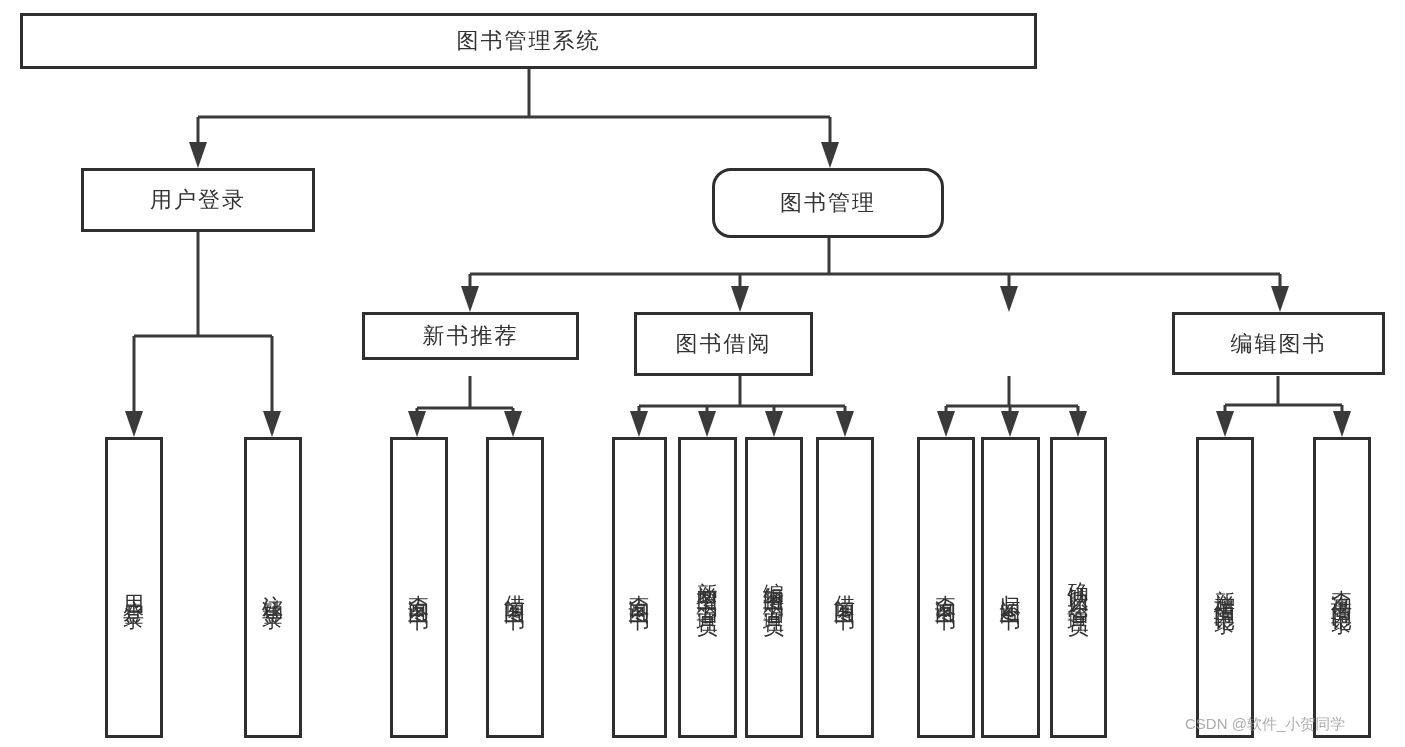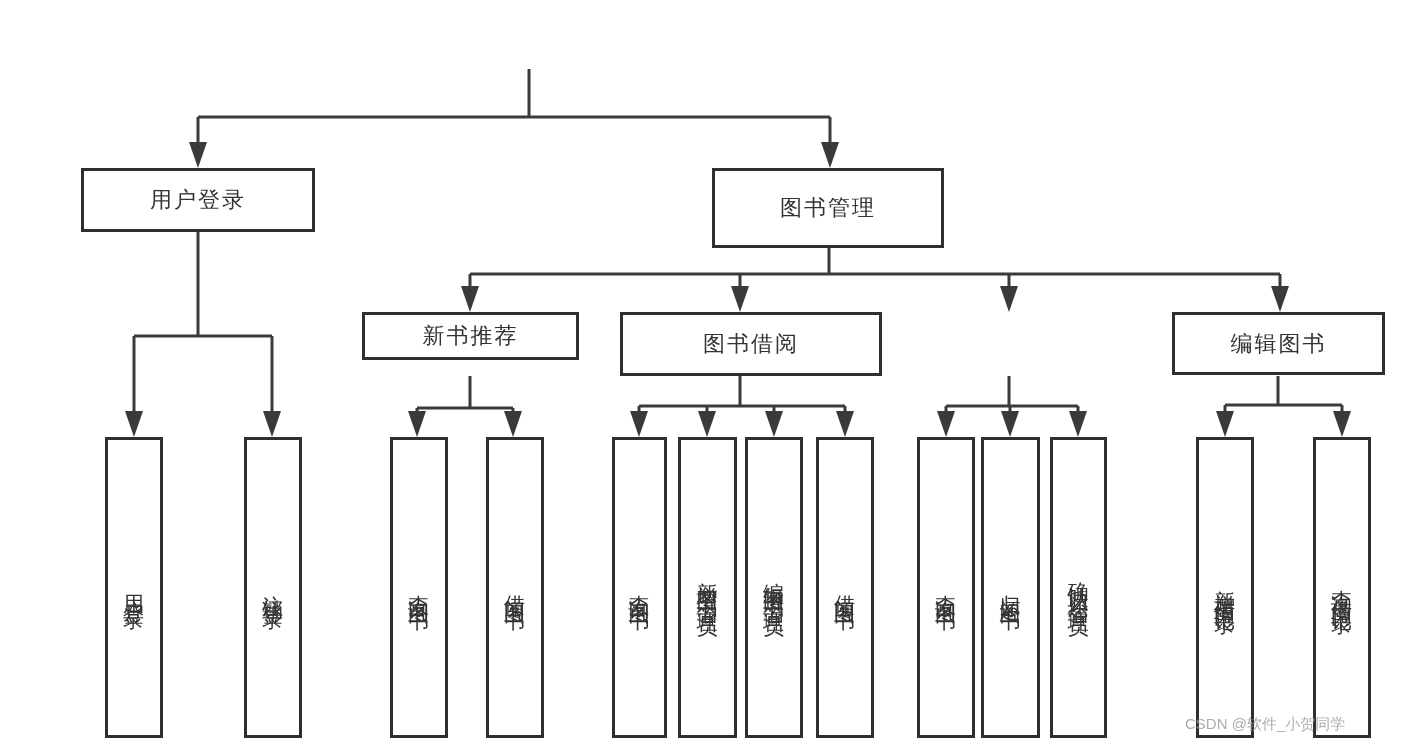--- a/index.html
+++ b/index.html
@@ -90,26 +90,27 @@
       <polygon points="765,411 783,411 774,437"></polygon>
       <polygon points="836,411 854,411 845,437"></polygon>
       <polygon points="937,411 955,411 946,437"></polygon>
       <polygon points="1001,411 1019,411 1010,437"></polygon>
       <polygon points="1069,411 1087,411 1078,437"></polygon>
       <polygon points="1216,411 1234,411 1225,437"></polygon>
       <polygon points="1333,411 1351,411 1342,437"></polygon>
     </g>
   </svg>
 
+  <div class="hbox" style="left:20px; top:13px; width:1017px; height:56px;">图书管理系统</div>
 
   <div class="hbox" style="left:81px; top:168px; width:234px; height:64px;">用户登录</div>
-  <div class="hbox" style="left:712px; top:168px; width:232px; height:80px;">图书管理</div>
+  <div class="hbox" style="left:712px; top:168px; width:232px; height:70px;border-radius:19px;">图书管理</div>
 
   <div class="hbox" style="left:362px; top:312px; width:217px; height:48px;">新书推荐</div>
-  <div class="hbox" style="left:620px; top:312px; width:262px; height:64px;">图书借阅</div>
+  <div class="hbox" style="left:634px; top:312px; width:179px; height:64px;">图书借阅</div>
   <div class="hbox" style="left:1172px; top:312px; width:213px; height:63px;">编辑图书</div>
 
   <div class="vbox" style="left:105px; top:437px; width:58px; height:301px;">
     <span>用户登录</span>
   </div>
   <div class="vbox" style="left:244px; top:437px; width:58px; height:301px;">
     <span>注销登录</span>
   </div>
 
   <div class="vbox" style="left:390px; top:437px; width:58px; height:301px;">

